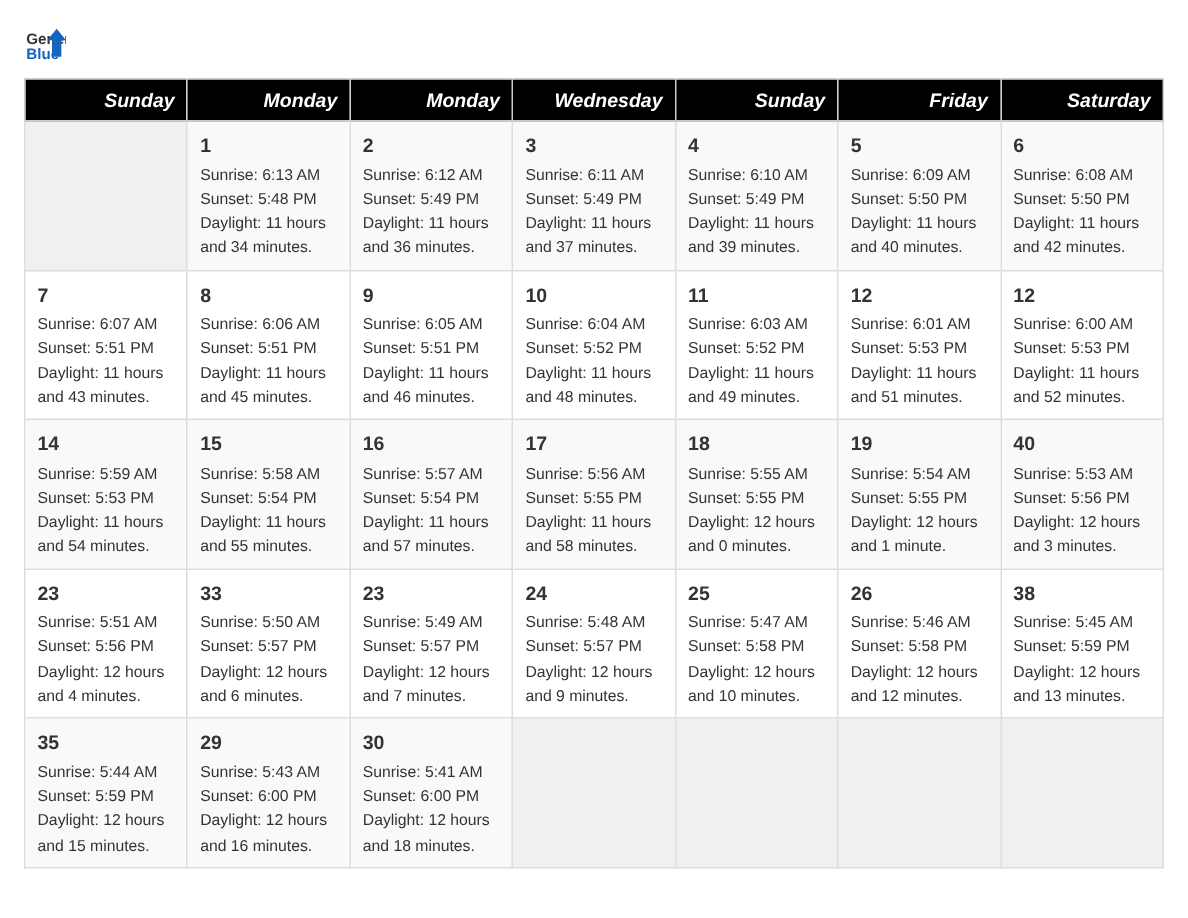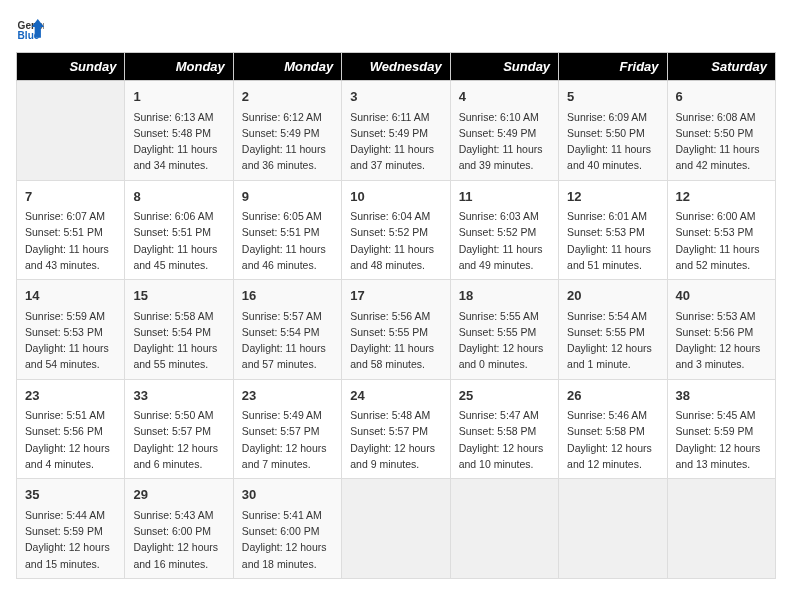--- a/index.html
+++ b/index.html
@@ -184,21 +184,21 @@
         </td>
         <td>
           <span class="day-number">17</span>
           <div class="day-info">Sunrise: 5:56 AM<br>Sunset: 5:55 PM<br>Daylight: 11 hours and 58 minutes.</div>
         </td>
         <td>
           <span class="day-number">18</span>
           <div class="day-info">Sunrise: 5:55 AM<br>Sunset: 5:55 PM<br>Daylight: 12 hours and 0 minutes.</div>
         </td>
         <td>
-          <span class="day-number">20</span>
+          <span class="day-number">19</span>
           <div class="day-info">Sunrise: 5:54 AM<br>Sunset: 5:55 PM<br>Daylight: 12 hours and 1 minute.</div>
         </td>
         <td>
           <span class="day-number">40</span>
           <div class="day-info">Sunrise: 5:53 AM<br>Sunset: 5:56 PM<br>Daylight: 12 hours and 3 minutes.</div>
         </td>
       </tr>
       <tr>
         <td>
           <span class="day-number">23</span>

